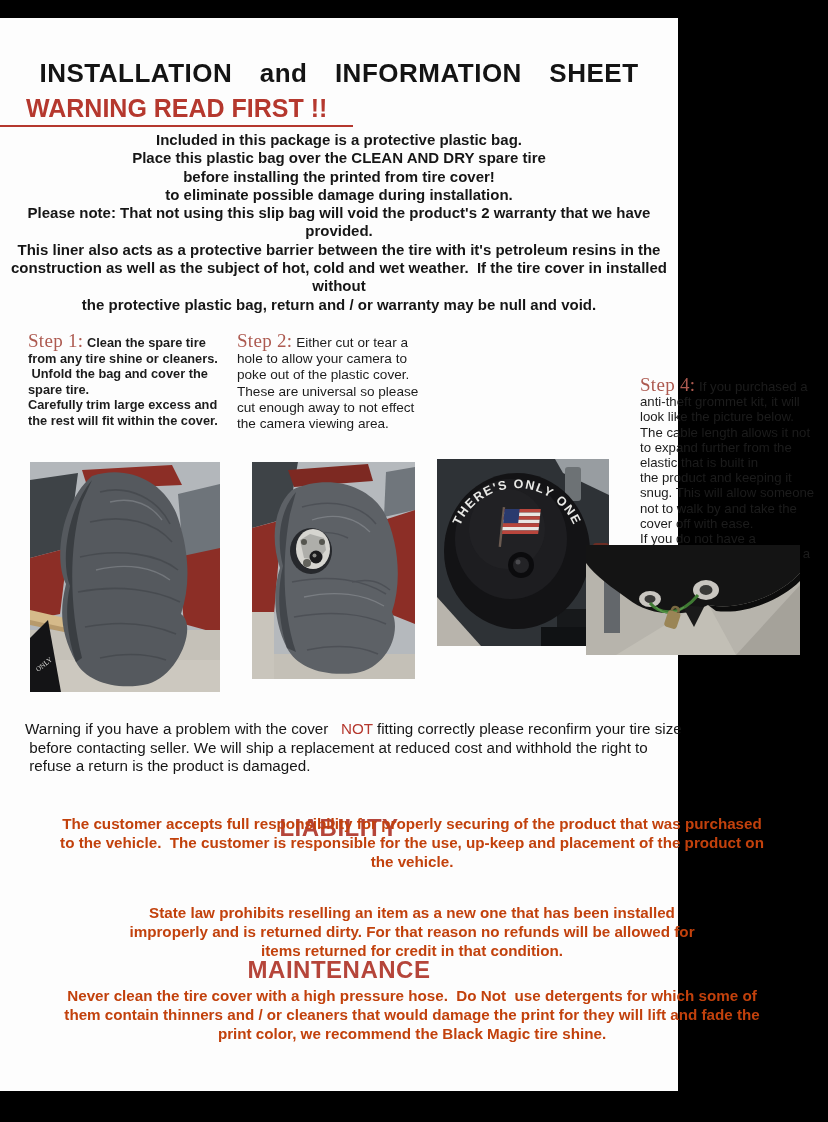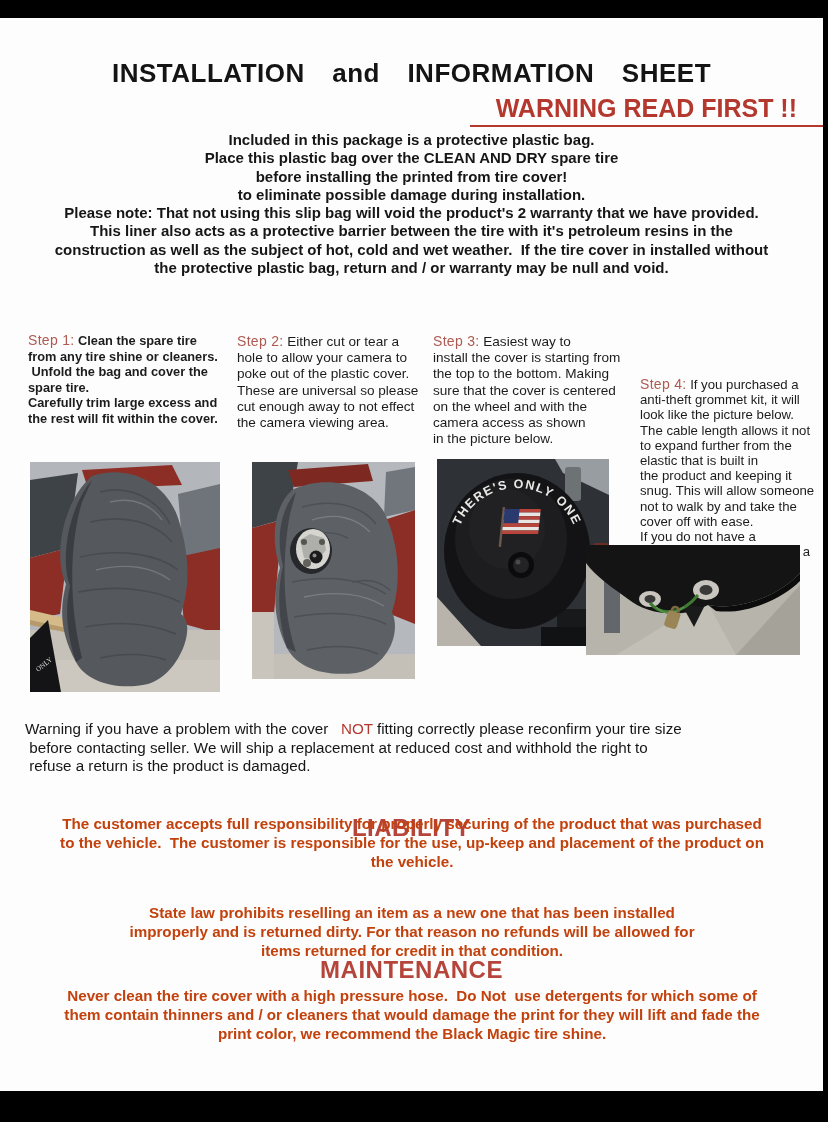--- a/index.html
+++ b/index.html
@@ -4,45 +4,45 @@
 <style>
   html,body{margin:0;padding:0;}
   body{
     width:828px;height:1122px;position:relative;
     background:#000;
     font-family:"Liberation Sans","DejaVu Sans",sans-serif;
     color:#111;
     overflow:hidden;
   }
   .page{
-    position:absolute;left:0;top:18px;width:823px;height:1073px;
+    position:absolute;left:0;top:18px;width:678px;height:1073px;
     background:#fdfdfd;
   }
   .abs{position:absolute;}
   .t-title{
     left:0;right:0;top:40px;text-align:center;
     font-size:26px;font-weight:bold;letter-spacing:.5px;word-spacing:6px;
     white-space:pre-wrap;color:#141414;
   }
   .t-warning{
-    left:0;right:0;top:76px;text-align:right;
+    left:0;right:0;top:76px;text-align:left;
   }
   .t-warning span{
     display:inline-block;
     font-size:25px;font-weight:bold;color:#b5382e;
     border-bottom:2px solid #b5382e;
     padding:0 26px 2px 26px;white-space:pre-wrap;
   }
   .intro{
     left:0;right:0;top:113px;text-align:center;
     font-size:15px;font-weight:bold;line-height:18.3px;color:#161616;
   }
   .intro div{white-space:pre-wrap;}
   .step{top:315px;font-size:13px;line-height:15.6px;color:#1c1c1c;}
-  .step .lbl{font-size:14px;color:#ad5a50;letter-spacing:.3px;}
+  .step .lbl{font-size:19px;color:#ad5a50;letter-spacing:.3px;font-family:Liberation Serif, serif;}
   .step .txt{white-space:pre-wrap;}
   .step1{left:28px;width:207px;}
   .step1 .txt{font-weight:bold;font-size:12.8px;}
   .step2{left:237px;width:196px;font-size:13.6px;line-height:16.2px;}
   .step3{left:433px;width:208px;font-size:13.6px;line-height:16.2px;}
   .step4{left:640px;width:186px;font-size:13.2px;line-height:15.2px;margin-top:44px;}
   .photo{display:block;}
   .fit-warning{
     left:25px;width:784px;top:702px;
     font-size:15.2px;font-weight:normal;line-height:18.5px;
@@ -93,29 +93,20 @@
 Carefully trim large excess and
 the rest will fit within the cover.</span>
   </div>
   <div class="abs step step2">
     <span class="lbl">Step 2:</span><span class="txt"> Either cut or tear a
 hole to allow your camera to
 poke out of the plastic cover.
 These are universal so please
 cut enough away to not effect
 the camera viewing area.</span>
-  </div>
-  <div class="abs step step3">
-    <span class="lbl">Step 3:</span><span class="txt"> Easiest way to
-install the cover is starting from
-the top to the bottom. Making
-sure that the cover is centered
-on the wheel and with the
-camera access as shown
-in the picture below.</span>
   </div>
   <div class="abs step step4">
     <span class="lbl">Step 4:</span><span class="txt"> If you purchased a
 anti-theft grommet kit, it will
 look like the picture below.
 The cable length allows it not
 to expand further from the
 elastic that is built in
 the product and keeping it
 snug. This will allow someone

